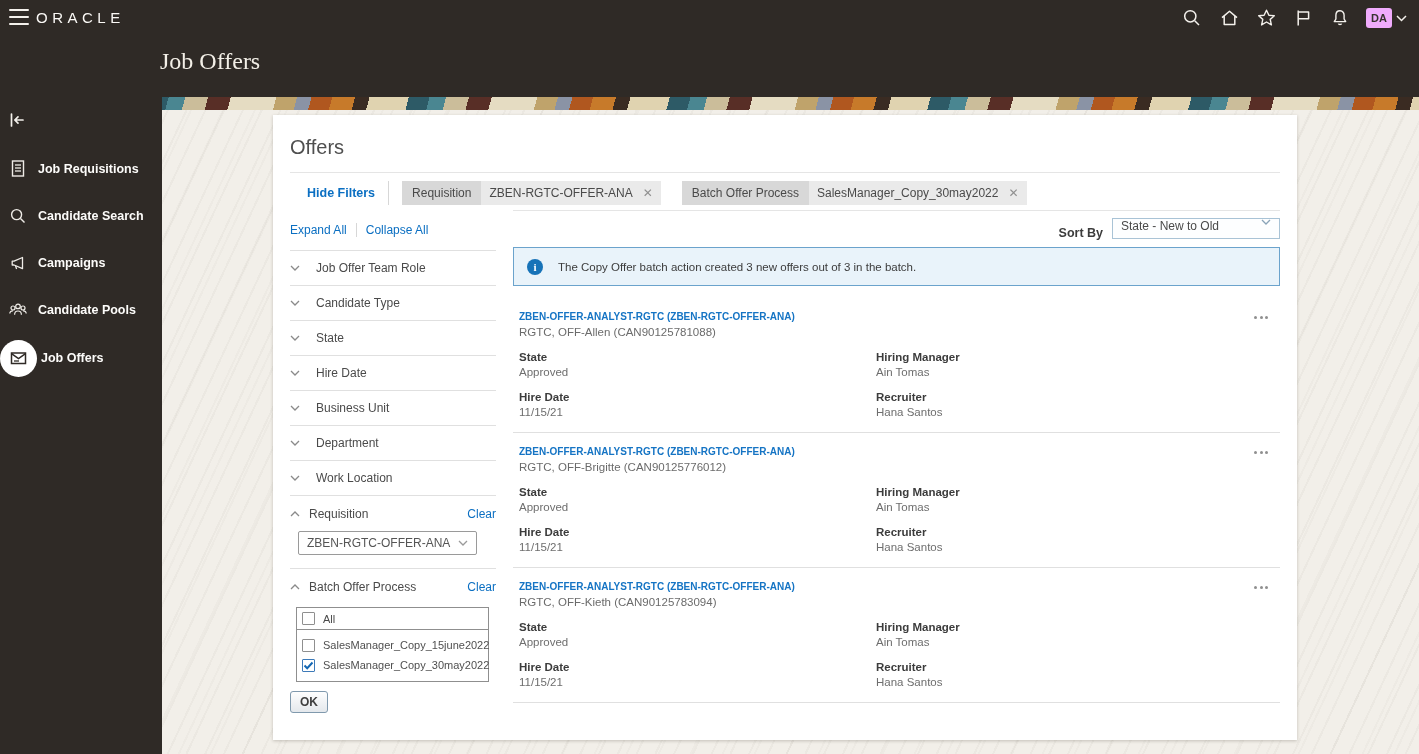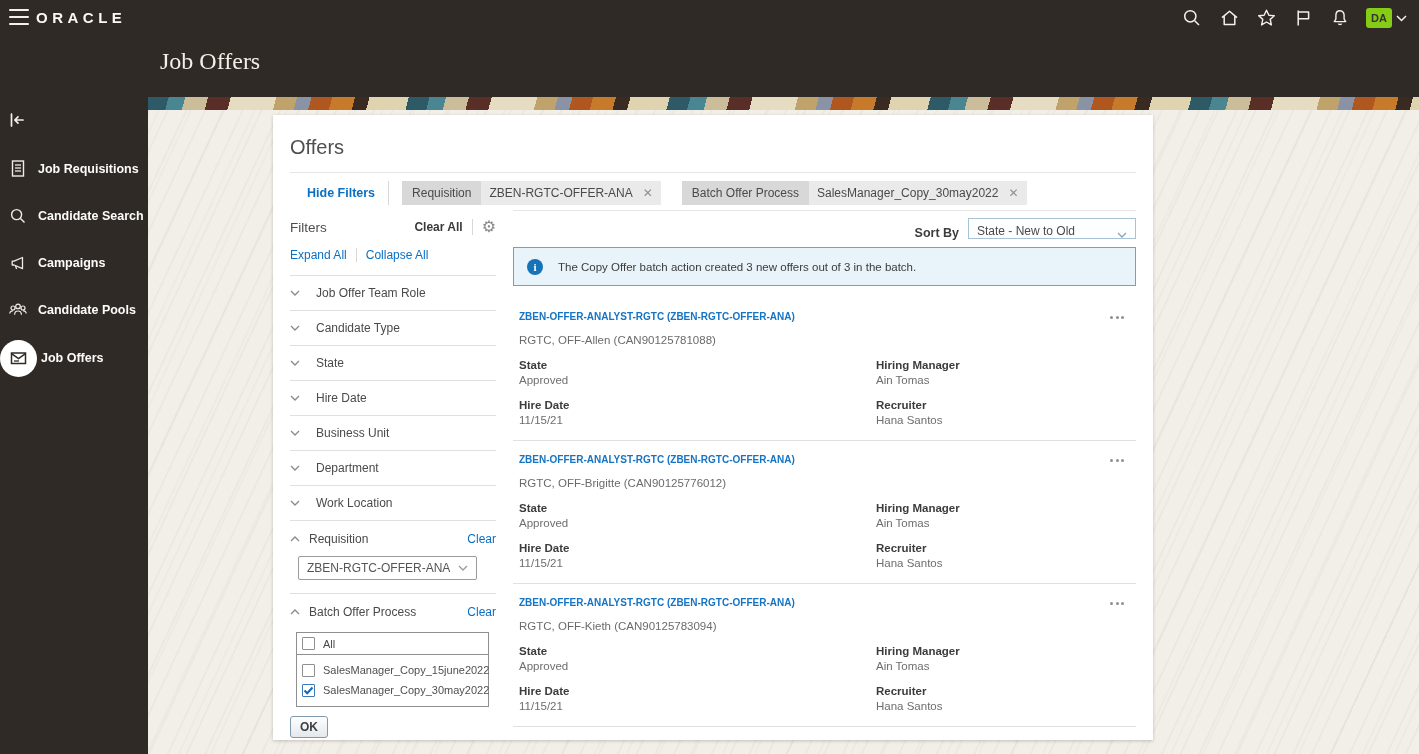--- a/index.html
+++ b/index.html
@@ -3,49 +3,49 @@
 <meta charset="utf-8">
 <style>
   * { margin:0; padding:0; box-sizing:border-box; }
   html,body { width:1419px; height:754px; overflow:hidden; }
   body { font-family:"Liberation Sans", sans-serif; background:#2f2a26; position:relative; }
 
   
   .chrome { position:absolute; left:0; top:0; width:1419px; height:97px; background:#2f2a26; z-index:2; }
   .hamburger { position:absolute; left:9px; top:9px; width:20px; height:16px; display:flex; flex-direction:column; justify-content:space-between; cursor:pointer; }
   .hamburger span { display:block; height:2.4px; background:#f4f1ec; border-radius:1px; }
-  .brand { position:absolute; left:36px; top:9px; color:#fbf9f6; font-size:15px; font-weight:700; letter-spacing:4.5px; }
+  .brand { position:absolute; left:36px; top:9px; color:#fbf9f6; font-size:15px; font-weight:400; letter-spacing:4.5px; }
   .top-icons { position:absolute; right:12px; top:4px; height:28px; display:flex; align-items:center; gap:15px; }
   .ticon { width:22px; height:22px; display:flex; align-items:center; justify-content:center; cursor:pointer; }
   .avatar-wrap { display:flex; align-items:center; gap:4px; cursor:pointer; }
-  .avatar { background:#84cc16; color:#37332e; font-size:11px; font-weight:700; padding:4px 5px; border-radius:3px; }
+  .avatar { background:#f0abfc; color:#37332e; font-size:11px; font-weight:700; padding:4px 5px; border-radius:3px; }
   .page-title { position:absolute; left:160px; top:48px; font-family:"Liberation Serif", serif; font-size:24px; color:#f3efe7; }
 
   
-  .sidebar { position:absolute; left:0; top:97px; width:148px; height:657px; background:#2f2a26; z-index:3; }
+  .sidebar { position:absolute; left:0; top:97px; width:162px; height:657px; background:#2f2a26; z-index:3; }
   .collapse-btn { margin:12px 0 14px 8px; width:22px; height:22px; cursor:pointer; display:flex; align-items:center; }
   .nav-item { display:flex; align-items:center; height:47px; color:#fdfcfa; font-size:12.5px; font-weight:700; cursor:pointer; }
   .nav-icn { width:20px; margin:0 10px 0 8px; display:flex; align-items:center; justify-content:center; flex:none; }
   .nav-item.active { height:50px; }
   .nav-item.active .circle { width:37px; height:37px; border-radius:50%; background:#ffffff; display:flex; align-items:center; justify-content:center; margin:0 4px 0 0; flex:none; }
 
   
   .band { position:absolute; left:148px; top:97px; width:1271px; height:13px; z-index:2;
     background:repeating-linear-gradient(105deg,
       #2d5a66 0 20px, #4a8691 20px 36px, #cbbd9a 36px 58px, #582e26 58px 80px,
       #e5dcc2 80px 124px, #bfa36b 124px 144px, #8a93a5 144px 158px, #b0571f 158px 178px,
       #c77a2a 178px 200px, #3a2b22 200px 214px, #e0d3b0 214px 252px); }
   .content { position:absolute; left:148px; top:110px; width:1271px; height:644px;
     background-color:#f2efe9;
     background-image:
       repeating-linear-gradient(115deg, rgba(95,85,70,0.045) 0 2px, transparent 2px 17px),
       repeating-linear-gradient(115deg, transparent 0 9px, rgba(95,85,70,0.03) 9px 11px, transparent 11px 29px); }
 
   
-  .card { position:absolute; left:125px; top:5px; width:880px; height:625px; background:#ffffff;
+  .card { position:absolute; left:125px; top:5px; width:1024px; height:625px; background:#ffffff;
     box-shadow:0 1px 3px rgba(60,50,40,0.25); padding:14px 17px 0; }
   .card-title { font-size:20px; color:#4f4f4f; font-weight:400; margin:7px 0 13px; }
   .card-rule { border:0; border-top:1px solid #e5e5e5; }
 
   .search-row { display:flex; align-items:center; margin-top:7px; height:26px; }
   .kw-wrap { position:relative; width:205px; height:25px; }
   .kw-wrap input { width:100%; height:100%; border:1px solid #adadad; border-radius:2px; padding:0 26px 0 8px; font-size:12px; color:#444; font-family:inherit; }
   .kw-wrap input::placeholder { font-style:italic; color:#757575; font-weight:700; }
   .kw-icon { position:absolute; right:6px; top:5px; }
   .hide-filters { margin-left:17px; color:#0b6fc2; font-size:12.5px; font-weight:700; cursor:pointer; }
@@ -77,32 +77,32 @@
   .lb-opts { padding:5px 0 6px; }
   .lb-opt { height:20px; display:flex; align-items:center; gap:8px; padding:0 5px; font-size:11px; color:#4f4f4f; cursor:pointer; }
   .cbox { width:13px; height:13px; border:1px solid #8f8f8f; border-radius:1px; background:#fff; flex:none; display:flex; align-items:center; justify-content:center; cursor:pointer; }
   .cbox.checked { border-color:#3d7ab8; }
   .ok-btn { margin-top:9px; padding:3px 9px; font-size:12px; font-weight:700; color:#3f3f3f; border:1px solid #8099ad; border-radius:3px; background:linear-gradient(#fefefe,#e4e8ec); cursor:pointer; }
 
   
   .offers-col { flex:1; margin-left:17px; }
   .sort-row { border-top:1px solid #e5e5e5; padding:6px 0 5px; display:flex; justify-content:flex-end; align-items:center; gap:9px; }
   .sort-label { font-size:12.5px; font-weight:700; color:#3c3c3c;margin-top:9px; }
-  .sort-select { width:168px; height:21px; border:1px solid #a9c3d6; background:#fdfeff; display:flex; align-items:flex-end; padding:0 8px; font-size:12px; color:#4a4a4a; cursor:pointer; }
+  .sort-select { width:168px; height:21px; border:1px solid #a9c3d6; background:#fdfeff; display:flex; align-items:flex-start; padding:0 8px; font-size:12px; color:#4a4a4a; cursor:pointer; }
   .sort-select .chev { margin-left:auto; }
   .banner { margin-top:2px; margin-bottom:0; border:1px solid #6ba3cc; background:#e9f3fa; height:39px; display:flex; align-items:center; padding:0 13px; gap:15px; }
   .info-icon { width:16px; height:16px; border-radius:50%; background:#1773b8; color:#fff; font-size:11px; font-weight:700; font-family:"Liberation Serif",serif; display:flex; align-items:center; justify-content:center; flex:none; }
   .banner-text { font-size:11.5px; color:#3c3c3c; }
   .offer-card { padding:13px 6px 14px; border-bottom:1px solid #e0e0e0; }
   .offer-card.first { padding-top:25px; }
   .offer-head { display:flex; align-items:flex-start; }
   .offer-title { color:#1574c4; font-size:10px; font-weight:700; cursor:pointer; }
   .dots { margin-left:auto; margin-right:6px; display:flex; gap:2.5px; padding-top:5px; cursor:pointer; }
   .dots i { width:3px; height:3px; border-radius:50%; background:#8f8f8f; }
-  .offer-sub { margin-top:12px; font-size:11.5px; color:#6b6b6b; }
+  .offer-sub { margin-top:4px; font-size:11.5px; color:#6b6b6b; }
   .fields { margin-top:13px; display:grid; grid-template-columns:357px auto; row-gap:13px; }
   .f-label { font-size:11.5px; font-weight:700; color:#3c3c3c; }
   .f-value { margin-top:3px; font-size:11.5px; color:#6e6e6e; }
 
   svg { display:block; }
 </style>
 </head>
 <body>
 
 <div class="chrome">
@@ -230,26 +230,20 @@
         <span class="chip-value">
             <span>SalesManager_Copy_30may2022</span>
             <span class="chip-x">✕</span>
           </span>
       </div>
     </div>
 
     <div class="columns">
 
       <div class="filters-col">
-        <div class="filters-head">
-          <span class="filters-title">Filters</span>
-          <span class="clear-all">Clear All</span>
-          <span class="fh-sep"></span>
-          <span class="gear">⚙</span>
-        </div>
         <div class="expand-row">
           <span class="blue-link">Expand All</span>
           <span class="exp-sep"></span>
           <span class="blue-link">Collapse All</span>
         </div>
 
         <div class="fgroup">
           <svg width="10" height="6" viewBox="0 0 10 6">
               <polyline points="1,1 5,5 9,1" fill="none" stroke="#8a8a8a" stroke-width="1.3"></polyline>
             </svg>

